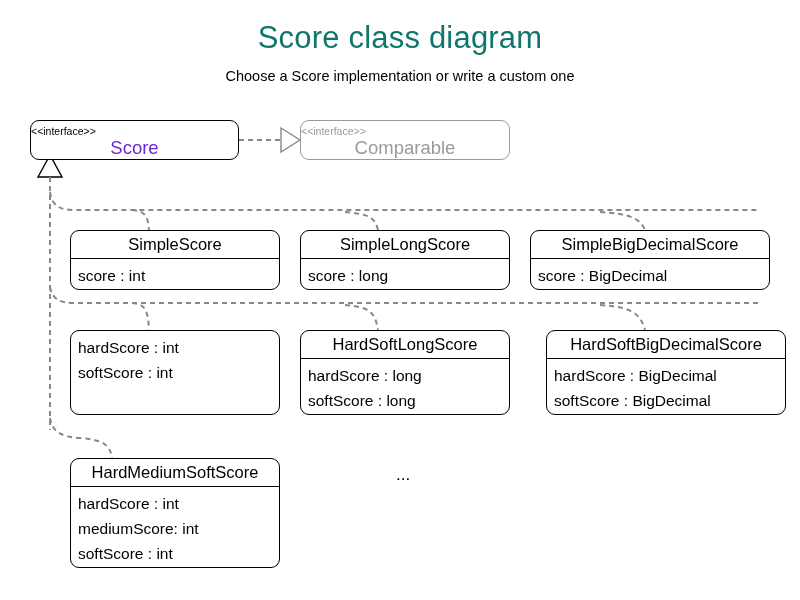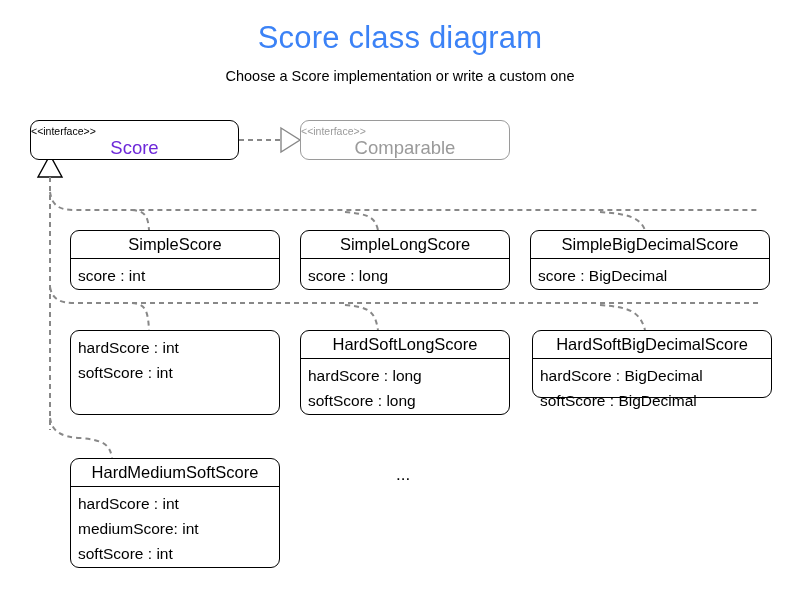--- a/index.html
+++ b/index.html
@@ -18,21 +18,21 @@
 
   
   #diagram-title {
     position: absolute;
     left: 0;
     top: 20px;
     width: 800px;
     text-align: center;
     font-size: 31px;
     font-weight: normal;
-    color: #3b82f6;
+    color: #0f766e;
     letter-spacing: 0.2px;
   }
   #diagram-subtitle {
     position: absolute;
     left: 0;
     top: 68px;
     width: 800px;
     text-align: center;
     font-size: 14.5px;
     color: #000000;
@@ -183,21 +183,21 @@
   </div>
 
   <div class="uml-box" style="left:300px; top:330px; width:210px; height:85px;">
     <div class="cls-title">HardSoftLongScore</div>
     <div class="cls-attrs">
       <div>hardScore : long</div>
       <div>softScore : long</div>
     </div>
   </div>
 
-  <div class="uml-box" style="left:532px; top:330px; width:240px; height:68px;">
+  <div class="uml-box" style="left:546px; top:330px; width:240px; height:85px;">
     <div class="cls-title">HardSoftBigDecimalScore</div>
     <div class="cls-attrs">
       <div>hardScore : BigDecimal</div>
       <div>softScore : BigDecimal</div>
     </div>
   </div>
 
   <div class="uml-box" style="left:70px; top:458px; width:210px; height:110px;">
     <div class="cls-title">HardMediumSoftScore</div>
     <div class="cls-attrs">

